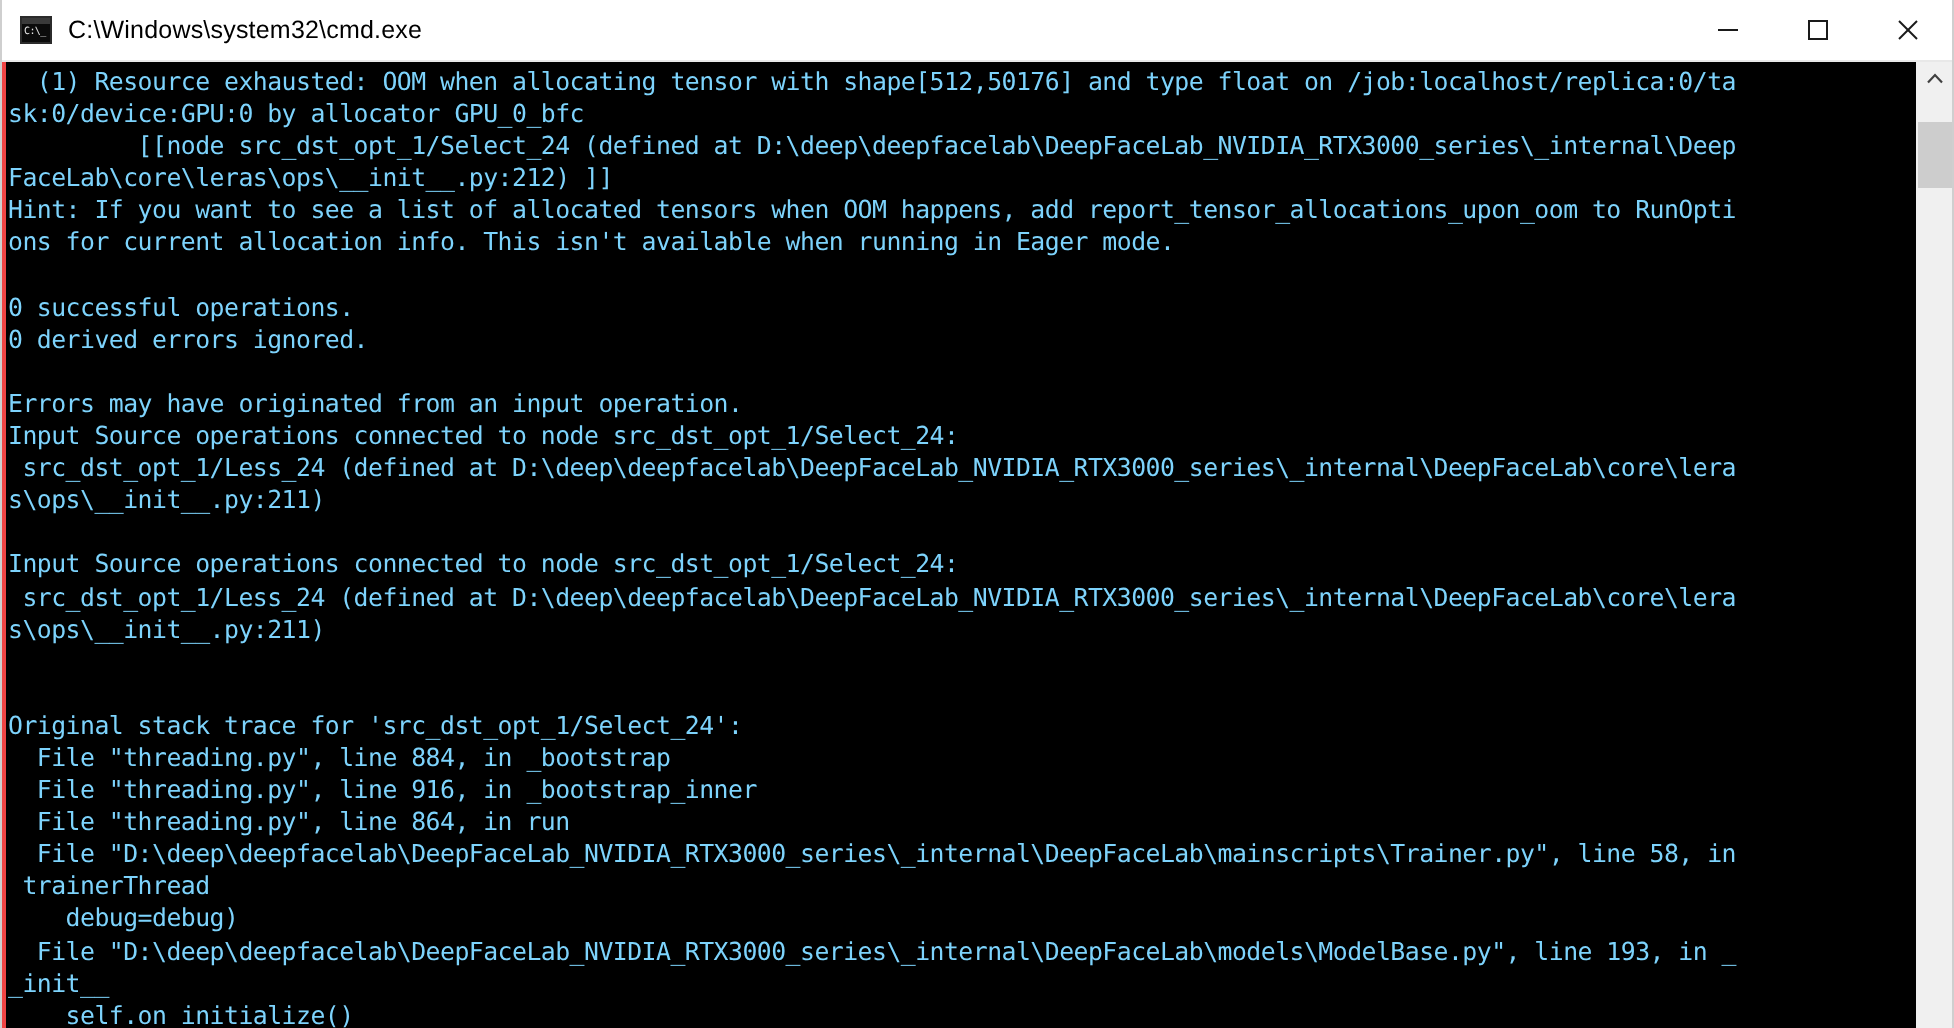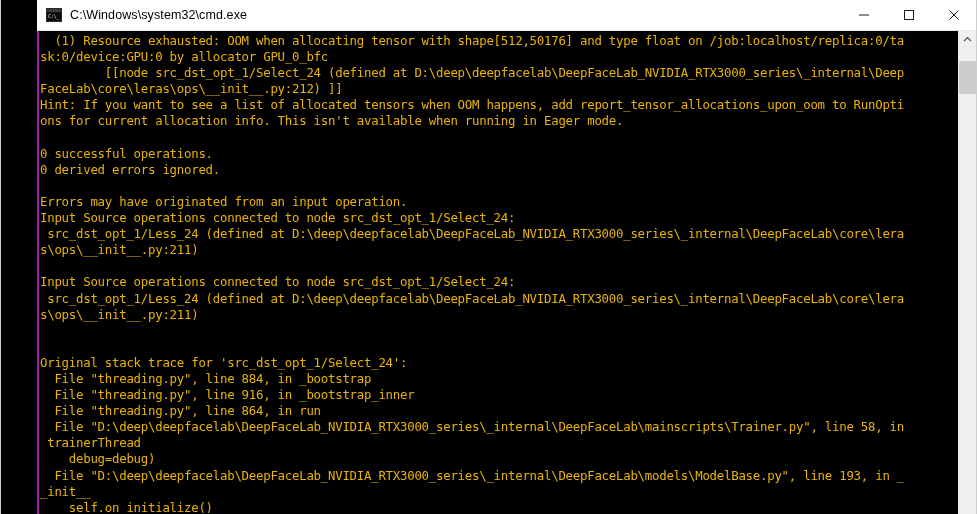--- a/index.html
+++ b/index.html
@@ -19,21 +19,20 @@
     width: 977px;
     height: 514px;
     position: relative;
     background: #000000;
     display: flex;
     flex-direction: column;
     box-sizing: border-box;
     border: 1px solid #cfcfcf;
     border-top: none;
     border-bottom: none;
-    padding-left: 36px;
   }
 
   
   #titlebar {
     height: 30px;
     min-height: 30px;
     background: #ffffff;
     display: flex;
     align-items: center;
     position: relative;
@@ -100,30 +99,30 @@
   #console-area {
     flex: 1 1 auto;
     display: flex;
     background: #000000;
     min-height: 0;
     position: relative;
   }
   #console-text {
     flex: 1 1 auto;
     background: #000000;
-    color: #eab308;
+    color: #7dd3fc;
     font-family: "DejaVu Sans Mono", "Liberation Mono", monospace;
     font-size: 12.4px;
     line-height: 16.1px;
     white-space: pre;
     overflow: hidden;
     padding: 2px 0 0 1px;
     letter-spacing: -0.26px;
     box-sizing: border-box;
-    border-left: 2px solid #a21caf;
+    border-left: 2px solid #ef4444;
   }
   #console-text .line { height: 16.1px; }
 
   
   #scrollbar {
     width: 17px;
     min-width: 17px;
     background: #f0f0f0;
     border-left: 1px solid #f0f0f0;
     display: flex;

